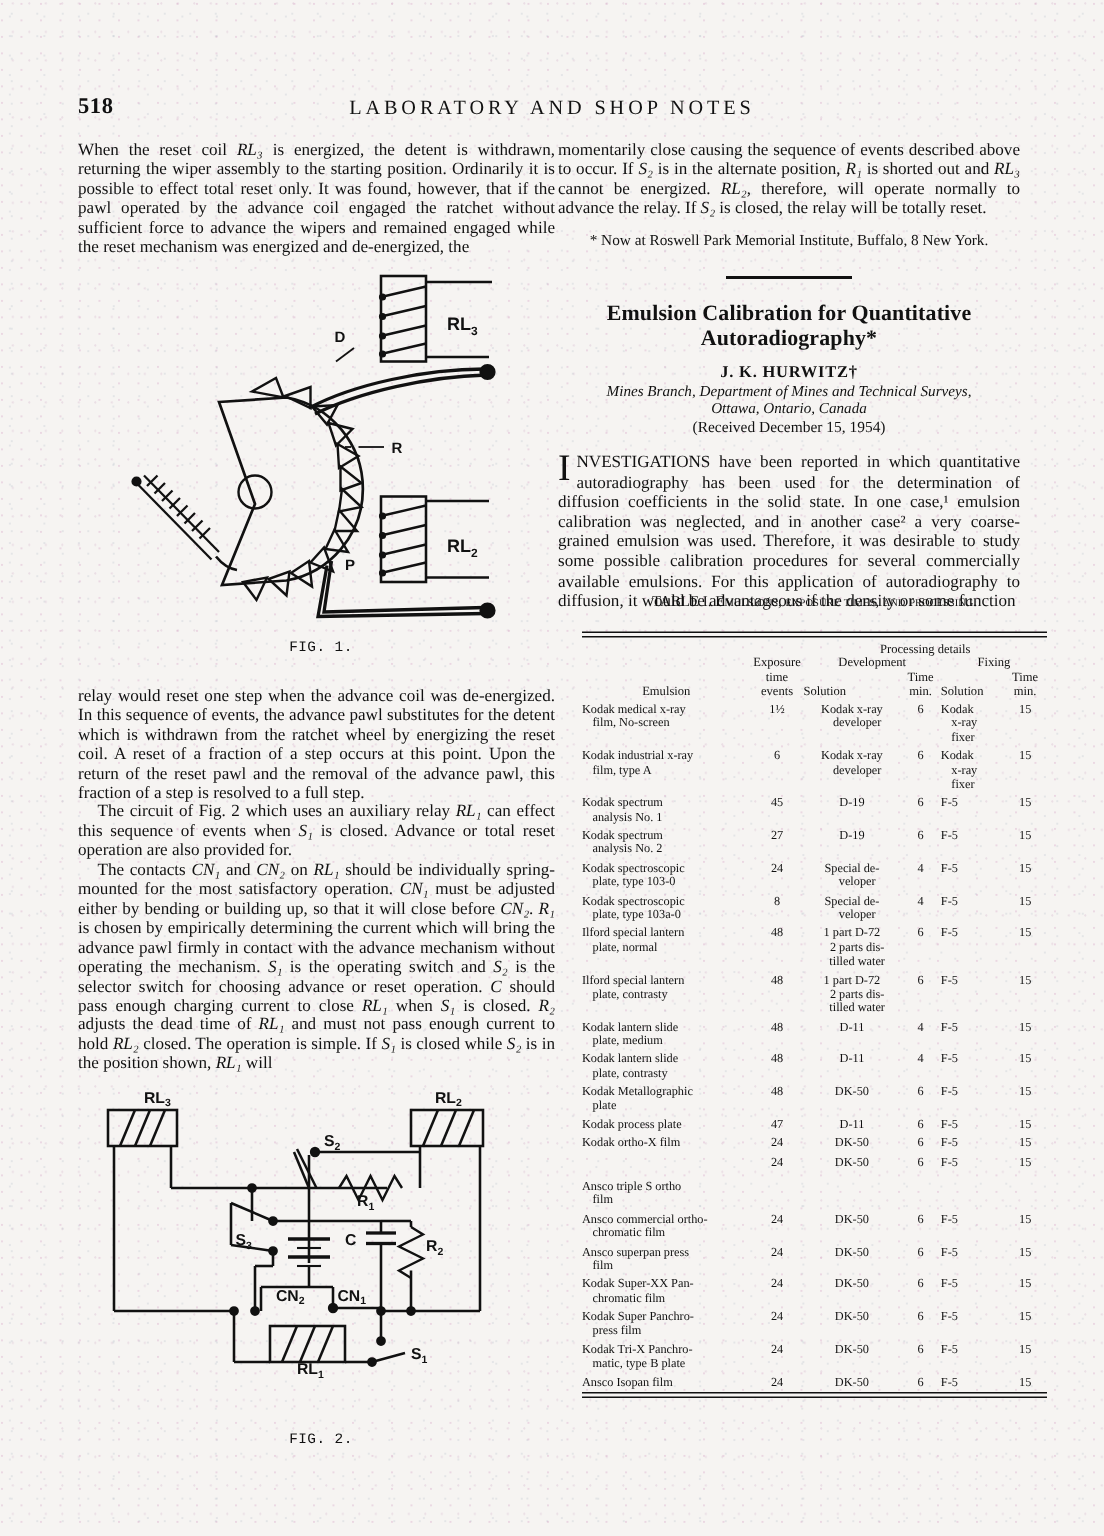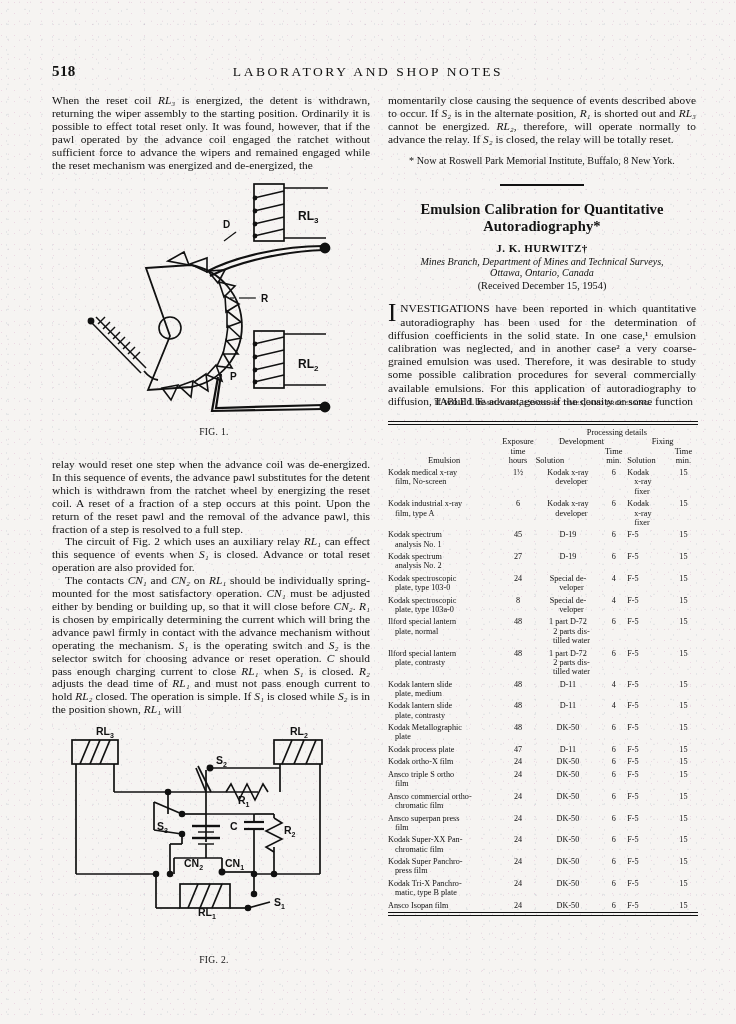--- a/index.html
+++ b/index.html
@@ -54,21 +54,21 @@
 
   
   .col-left {
     position: absolute;
     left: 52px;
     top: 94px;
     width: 318px;
   }
   .col-right {
     position: absolute;
-    left: 388px;
+    left: 372px;
     top: 94px;
     width: 308px;
   }
 
   p.body {
     margin: 0 0 0 0;
     font-size: 11.4px;
     line-height: 12.9px;
     text-align: justify;
     text-indent: 0;
@@ -201,20 +201,21 @@
     position: absolute;
     left: 58px;
     top: 722px;
     width: 312px;
     height: 252px;
   }
   .figcap {
     text-align: center;
     font-size: 9px;
     letter-spacing: 0.3px;
+    font-family: Liberation Mono, monospace;
   }
   .figcap .sc { font-variant: small-caps; font-size: 9.6px; }
   svg { display: block; }
 </style>
 </head>
 <body>
 
 <div id="page"></div>
 
 <div id="content">
@@ -475,21 +476,21 @@
         <tr>
           <th class="c-emul"></th>
           <th class="c-exp hdr-cell">time</th>
           <th class="c-dsol"></th>
           <th class="c-dmin hdr-cell">Time</th>
           <th class="c-fsol"></th>
           <th class="c-fmin hdr-cell">Time</th>
         </tr>
         <tr>
           <th class="c-emul hdr-cell" style="text-align:center">Emulsion</th>
-          <th class="c-exp hdr-cell">hours</th>
+          <th class="c-exp hdr-cell">events</th>
           <th class="c-dsol hdr-cell" style="text-align:left">Solution</th>
           <th class="c-dmin hdr-cell">min.</th>
           <th class="c-fsol hdr-cell" style="text-align:left">Solution</th>
           <th class="c-fmin hdr-cell">min.</th>
         </tr>
       </thead>
       <tbody id="table-body">
           <tr class="datarow">
             <td class="c-emul">
               <span style="display: block;">Kodak medical x-ray</span>
@@ -768,21 +769,21 @@
             </td>
             <td class="c-fsol">
               <span style="display: block;">F-5</span>
             </td>
             <td class="c-fmin">
               <span style="display: block;">15</span>
             </td>
           </tr>
           <tr class="datarow">
             <td class="c-emul">
-              <span style="display: block;">Ansco triple S ortho</span>
+              <span style="display: block; margin-top: 16px;">Ansco triple S ortho</span>
               <span style="display: block; padding-left: 7px;">film</span>
             </td>
             <td class="c-exp">
               <span style="display: block;">24</span>
             </td>
             <td class="c-dsol">
               <span style="display: block;">DK-50</span>
             </td>
             <td class="c-dmin">
               <span style="display: block;">6</span>

